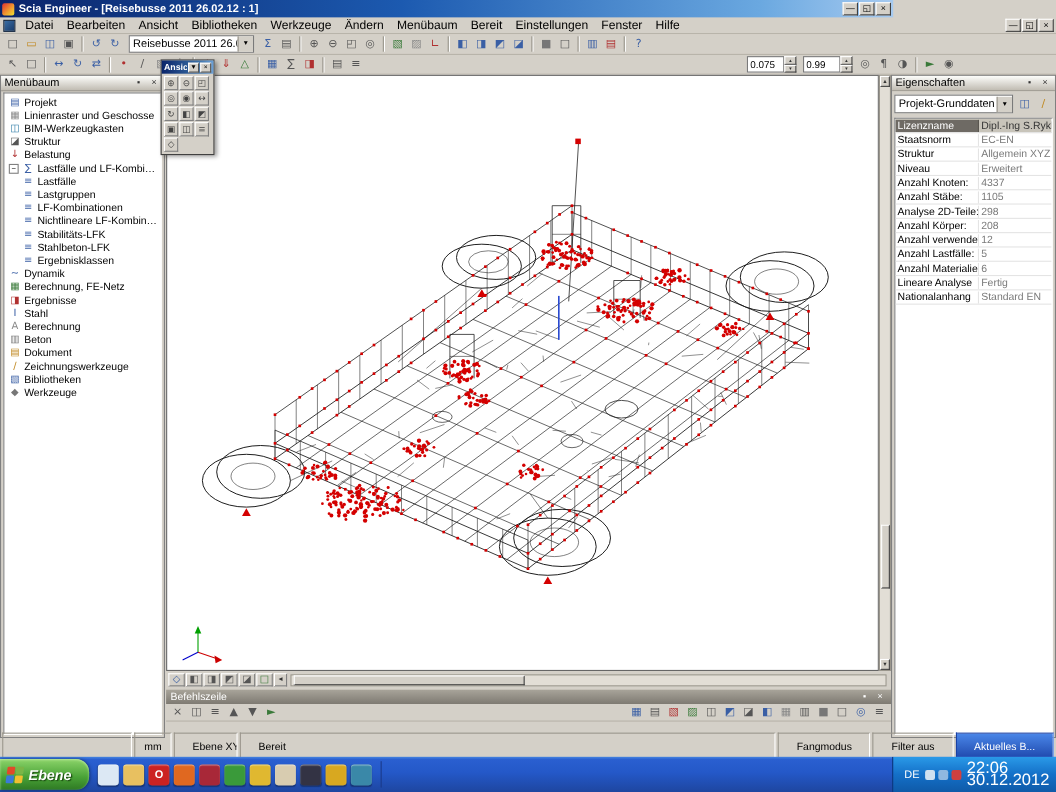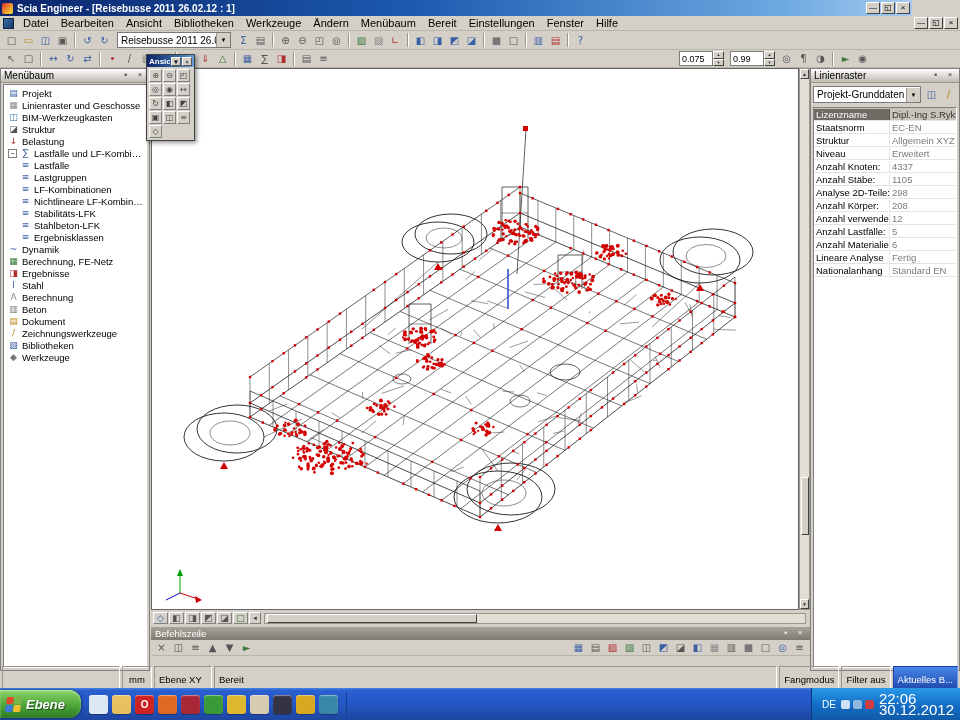--- a/index.html
+++ b/index.html
@@ -1,20 +1,20 @@
 <!DOCTYPE html>
 <html><head>
 <meta charset="utf-8">
 <style>
 *{box-sizing:border-box;margin:0;padding:0}
 html,body{width:960px;height:720px;overflow:hidden}
 body{font-family:"Liberation Sans","DejaVu Sans",sans-serif;font-size:11px;background:#000}
 .app{position:relative;width:960px;height:720px;background:#d4d0c8;overflow:hidden}
 
-.titlebar{position:absolute;left:0;top:0;width:912px;height:16px;background:linear-gradient(90deg,#0a246a 0%,#1c5ab0 45%,#6aa8e0 85%,#a6caf0 100%);color:#fff;display:flex;align-items:center;gap:4px;padding:0 2px;font-size:10px;font-weight:bold}
+.titlebar{position:absolute;left:0;top:0;width:812px;height:16px;background:linear-gradient(90deg,#0a246a 0%,#1c5ab0 45%,#6aa8e0 85%,#a6caf0 100%);color:#fff;display:flex;align-items:center;gap:4px;padding:0 2px;font-size:10px;font-weight:bold}
 .app-icon{width:11px;height:11px;background:linear-gradient(135deg,#e03030,#f0a030 60%,#f0e030);border-radius:2px;flex:none}
 .title-text{flex:1;white-space:nowrap;overflow:hidden}
 .win-btns{display:flex;gap:1px;flex:none}
 .win-btn{width:14px;height:12px;background:#d4d0c8;border:1px solid;border-color:#fff #404040 #404040 #fff;color:#000;font-size:8px;line-height:10px;text-align:center;font-weight:normal}
 
 .menubar{position:absolute;top:16px;left:0;width:960px;height:15px;background:#d4d0c8;display:flex;align-items:center;border-bottom:1px solid #b8b4aa}
 .child-icon{width:11px;height:11px;margin:0 3px;background:linear-gradient(135deg,#3a6ea5,#183a6a);border:1px solid #10243f;flex:none}
 .menu-item{padding:1px 6px;font-size:11px;white-space:nowrap}
 .menubar .win-btns{margin-left:auto;margin-right:2px}
 
@@ -67,21 +67,21 @@
 .harrow{width:12px;height:12px;background:#d4d0c8;border:1px solid;border-color:#fff #808080 #808080 #fff;font-size:6px;line-height:10px;text-align:center;color:#333;flex:none}
 .hscroll-track{flex:1;height:11px;margin:0 2px;background:#e2ded6;border:1px solid #9a968c;position:relative}
 .hthumb{position:absolute;left:2px;top:0;width:210px;height:9px;background:#d4d0c8;border:1px solid;border-color:#fff #404040 #404040 #fff}
 .cmd-header{position:absolute;left:0;top:559px;width:659px;height:13px;background:linear-gradient(#a8a49a,#7e7a72);color:#fff;display:flex;align-items:center;font-size:9.5px;padding:0 4px;gap:2px}
 .cmd-header .ph-btn{color:#fff}
 .cmd-toolbar{position:absolute;left:0;top:572px;width:659px;height:16px;background:#d4d0c8;display:flex;align-items:center;padding:0 2px;border-bottom:1px solid #b8b4aa}
 .cmd-toolbar .spacer{flex:1}
 .cmd-input-row{position:absolute;left:0;top:588px;width:659px;height:15px;background:#fff;border:1px solid #808080;display:flex;align-items:center;font-size:10px;padding:0 4px}
 
 .statusbar{position:absolute;left:0;top:671px;width:960px;height:17px;background:#d4d0c8;display:flex;align-items:center;gap:2px;padding:1px 2px;font-size:9.5px}
-.sb-cell{height:27px;border:1px solid;border-color:#9a968c #fff #fff #9a968c;padding:0 4px;display:flex;align-items:center;white-space:nowrap;overflow:hidden}
+.sb-cell{height:27px;border:1px solid;border-color:#9a968c #fff #fff #9a968c;padding:0 16px;display:flex;align-items:center;white-space:nowrap;overflow:hidden}
 .sb-empty{width:118px}
 .sb-units{width:30px;justify-content:center}
 .sb-plane{width:58px}
 .sb-ready{flex:1}
 .sb-current{background:linear-gradient(#4a86e8,#1941a5);color:#fff;border-color:#1941a5 #6a9af0 #6a9af0 #1941a5}
 
 .taskbar{position:absolute;left:0;top:688px;width:960px;height:32px;background:linear-gradient(#4584e0,#2a5fd0 8%,#2458c8 45%,#1e46a0 100%);display:flex;align-items:center;overflow:hidden}
 .start-btn{height:28px;margin:2px 0 2px 0;padding:0 16px 0 6px;background:linear-gradient(#8cd46a,#48a136 60%,#2f7a24);border-radius:0 12px 12px 0;display:flex;align-items:center;gap:5px;color:#fff;font-weight:bold;font-style:italic;font-size:13px;text-shadow:1px 1px 1px #1a4a10;box-shadow:inset 0 1px 2px #b8e898,1px 0 3px rgba(0,0,0,.4);flex:none}
 .win-flag{width:15px;height:15px;display:grid;grid-template-columns:1fr 1fr;grid-template-rows:1fr 1fr;gap:1px;transform:skewX(-8deg);flex:none}
 .win-flag i{border-radius:1px;display:block}
@@ -1196,21 +1196,21 @@
           <span class="tb-icon" style="color: rgb(119, 119, 119);">■</span>
           <span class="tb-icon" style="color: rgb(85, 85, 85);">□</span>
           <span class="tb-icon" style="color: rgb(58, 95, 165);">◎</span>
           <span class="tb-icon" style="color: rgb(85, 85, 85);">≡</span>
         </span>
     </div>
   </div>
 
   <div class="side-panel right-panel">
     <div class="panel-header">
-      <span class="ph-title">Linienraster</span>
+      <span class="ph-title">Eigenschaften</span>
       <span class="ph-btn">▪</span>
       <span class="ph-btn">×</span>
     </div>
     <div class="props-combo-row">
       <span class="props-combo">
         <span class="combo-value">Projekt-Grunddaten (1)</span>
         <span class="combo-arrow">▼</span>
       </span>
       <span class="icon-row">
           <span class="tb-icon" style="color: rgb(58, 95, 165);">◫</span>

